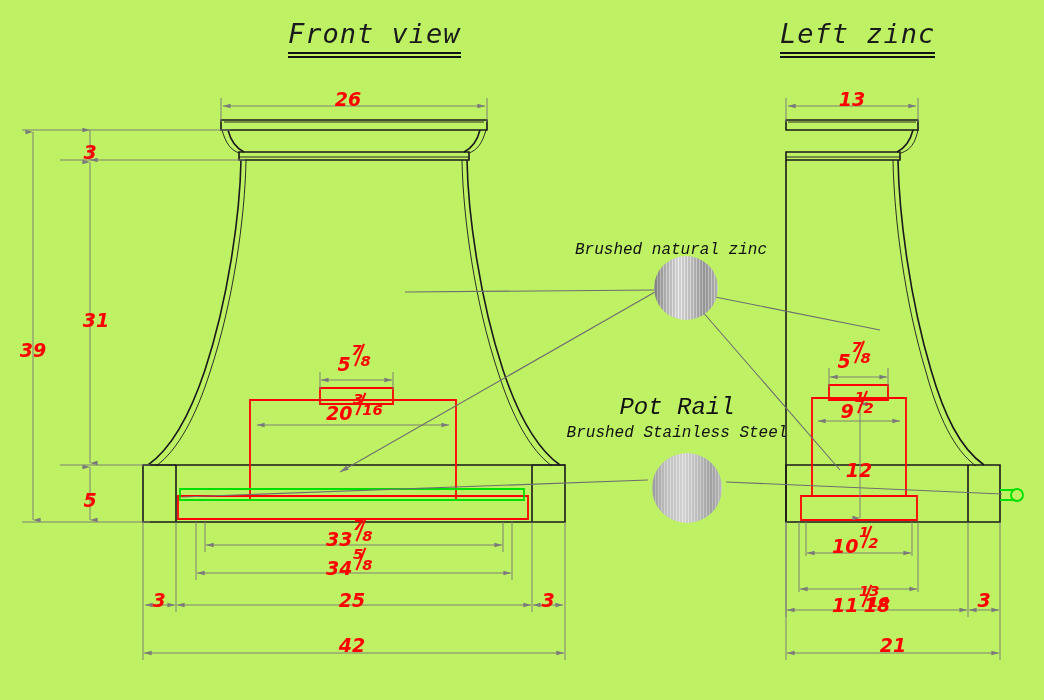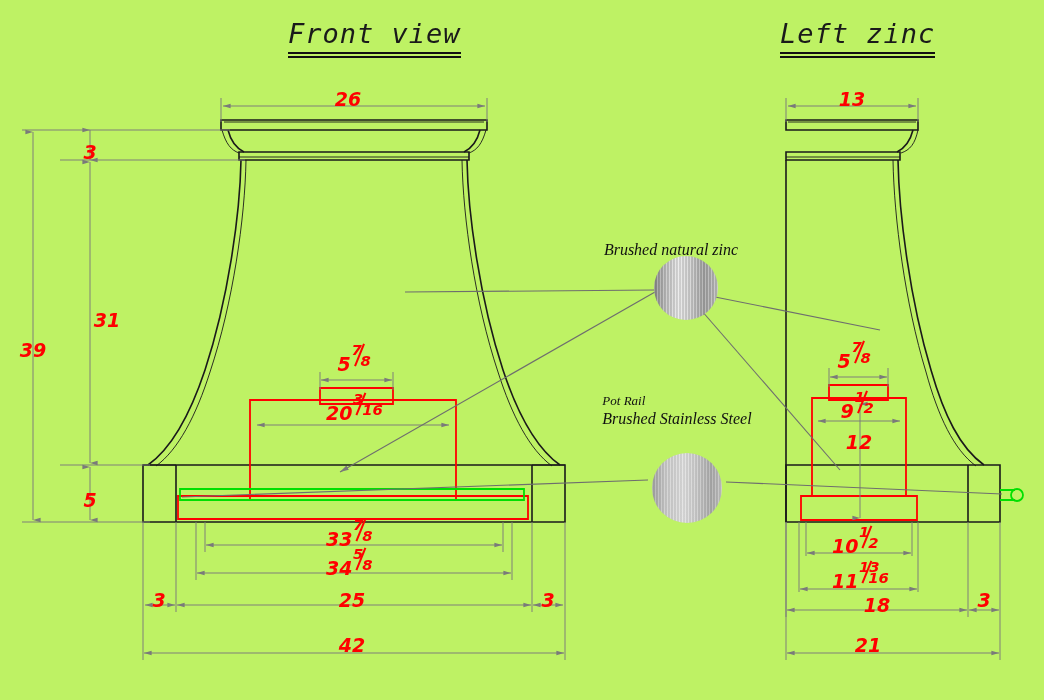--- a/index.html
+++ b/index.html
@@ -66,26 +66,27 @@
     left:0.40em;top:-0.46em;
     width:2px;height:1.25em;
     background:#ff0000;
     transform:rotate(22deg);
     transform-origin:50% 50%;
   }
 
   
   .callout{
     position:absolute;
-    font-family:Liberation Serif, serif;
+    font-family:Liberation Mono, monospace;
     font-style:italic;
     font-size:16px;
     color:#111;
     white-space:nowrap;
     transform:translateX(-50%);
+    text-align:center;
     line-height:1.25;
   }
   .swatch{
     position:absolute;
     border-radius:50%;
     transform:translate(-50%,-50%);
   }
   .swatch.zinc{
     background:
       repeating-linear-gradient(90deg,
@@ -279,30 +280,30 @@
     <span>Left zinc</span>
     <span class="rule"></span>
   </div>
 
   <div class="callout" style="left:671px; top:240px;">
     <div>Brushed natural zinc</div>
   </div>
   <div class="swatch zinc" style="left:686px; top:288px; width:64px; height:64px;"></div>
 
   <div class="callout" style="left:677px; top:393px;">
-    <div style="font-size:13px;">Pot Rail</div>
+    <div style="font-size:24px;">Pot Rail</div>
     <div>Brushed Stainless Steel</div>
   </div>
   <div class="swatch steel" style="left:687px; top:488px; width:70px; height:70px;"></div>
 
   <div class="dim" style="left:348px; top:99px;">26</div>
 
   <div class="dim" style="left:33px; top:350px;">39</div>
   <div class="dim" style="left:90px; top:152px;">3</div>
-  <div class="dim" style="left:107px; top:320px;">31</div>
+  <div class="dim" style="left:96px; top:320px;">31</div>
   <div class="dim" style="left:90px; top:500px;">5</div>
 
   <div class="dim" style="left:357px; top:363px;">
     <span>5</span><span class="frac"><span class="num">7</span><span class="bar"></span><span class="den">8</span></span>
   </div>
 
   <div class="dim" style="left:352px; top:412px;text-align:center;">
     <span>20</span><span class="frac"><span class="num">3</span><span class="bar"></span><span class="den">16</span></span>
   </div>
 
@@ -322,27 +323,27 @@
   <div class="dim" style="left:852px; top:99px;">13</div>
 
   <div class="dim" style="left:857px; top:360px;">
     <span>5</span><span class="frac"><span class="num">7</span><span class="bar"></span><span class="den">8</span></span>
   </div>
 
   <div class="dim" style="left:860px; top:410px;">
     <span>9</span><span class="frac"><span class="num">1</span><span class="bar"></span><span class="den">2</span></span>
   </div>
 
-  <div class="dim" style="left:859px; top:442px;">12</div>
+  <div class="dim" style="left:859px; top:470px;">12</div>
 
   <div class="dim" style="left:858px; top:545px;">
     <span>10</span><span class="frac"><span class="num">1</span><span class="bar"></span><span class="den">2</span></span>
   </div>
 
-  <div class="dim" style="left:858px; top:580px;">
+  <div class="dim" style="left:858px; top:604px;">
     <span>11</span><span class="frac"><span class="num">13</span><span class="bar"></span><span class="den">16</span></span>
   </div>
 
   <div class="dim" style="left:877px; top:605px;">18</div>
   <div class="dim" style="left:984px; top:600px;">3</div>
-  <div class="dim" style="left:868px; top:645px;">21</div>
+  <div class="dim" style="left:893px; top:645px;">21</div>
 
 </div>
 
 </body></html>

